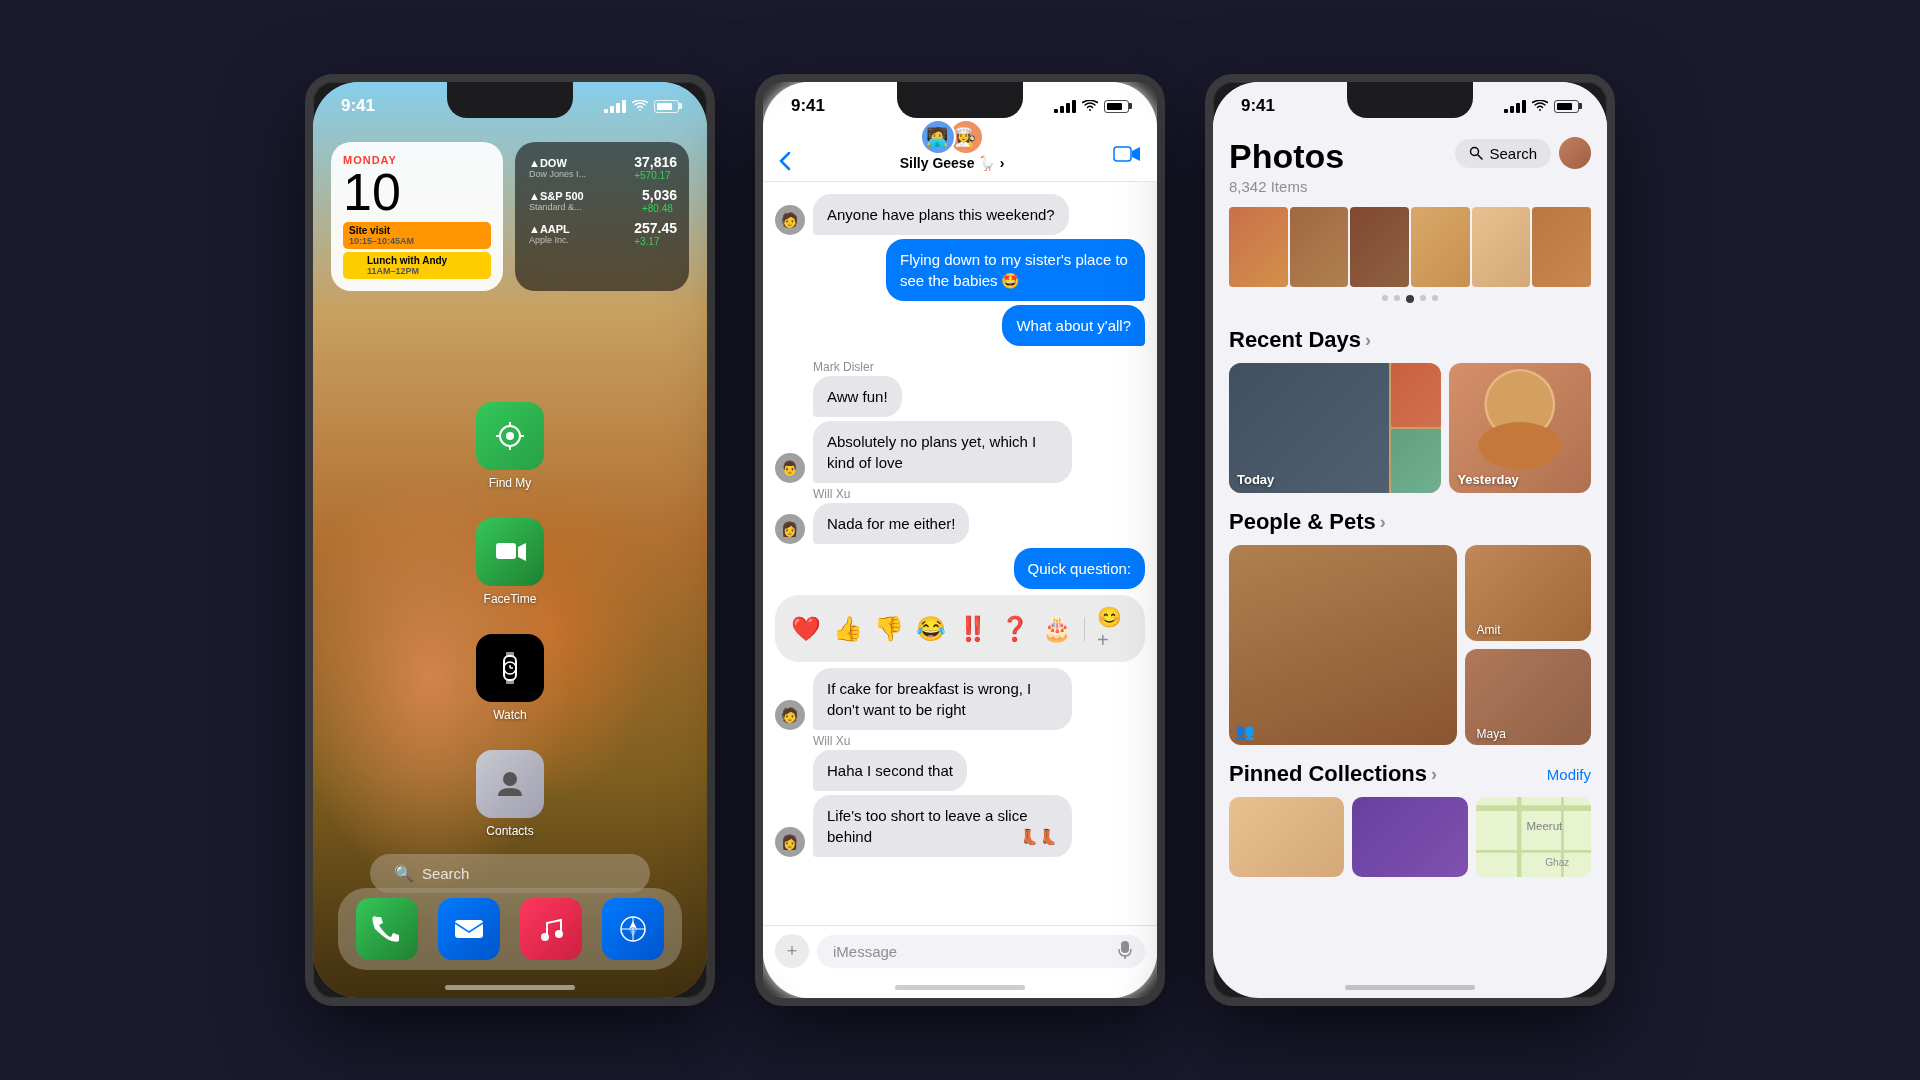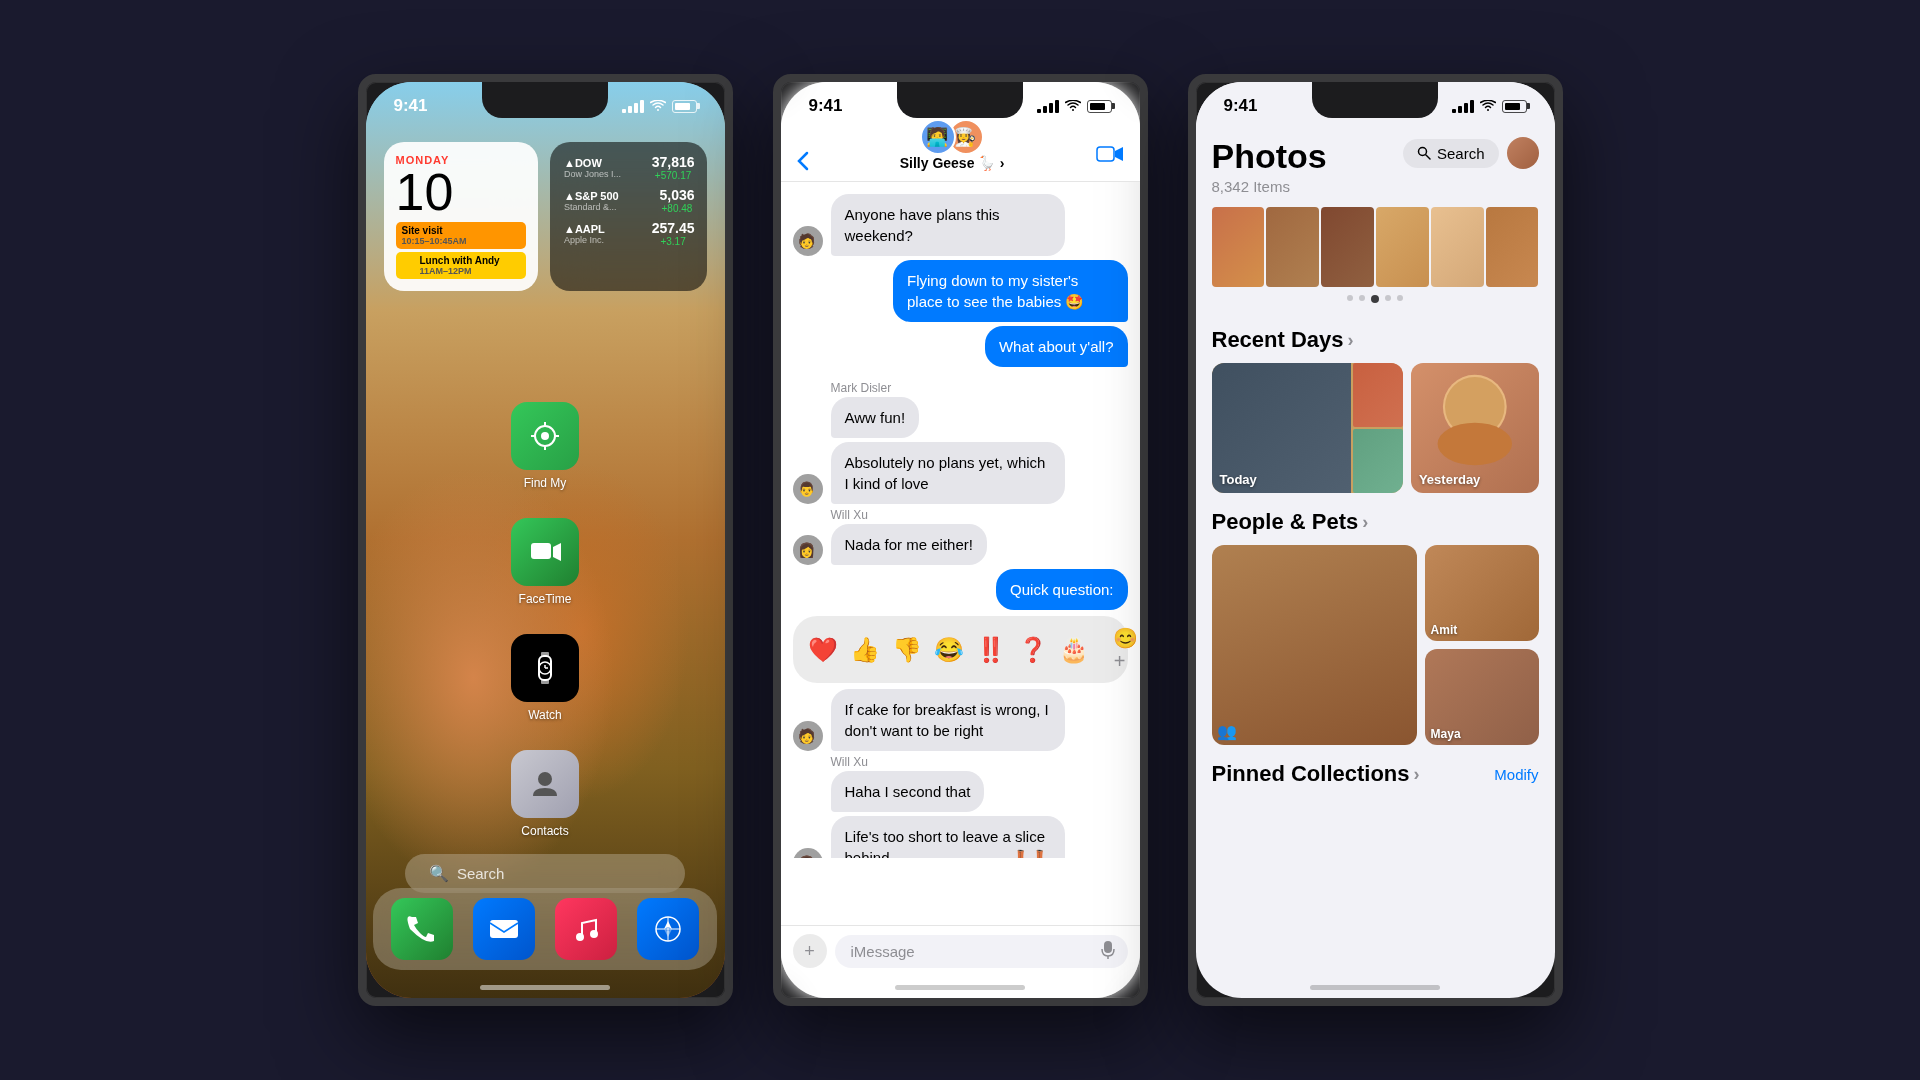--- a/index.html
+++ b/index.html
@@ -10,24 +10,24 @@
       display: flex;
       align-items: center;
       justify-content: center;
       gap: 40px;
       font-family: -apple-system, BlinkMacSystemFont, 'SF Pro Display', 'Helvetica Neue', sans-serif;
       overflow: hidden;
     }
 
     
     .phone {
-      width: 375px;
+      width: 410px;
       height: 932px;
       background: #1c1c1e;
-      border-radius: 18px;
+      border-radius: 28px;
       border: 8px solid #3a3a3c;
       position: relative;
       overflow: hidden;
       box-shadow: 0 30px 80px rgba(0,0,0,0.6), inset 0 0 0 1px rgba(255,255,255,0.1);
     }
     .phone::before {
       content: '';
       position: absolute;
       top: 0; left: 50%; transform: translateX(-50%);
       width: 126px; height: 36px;
@@ -163,21 +163,21 @@
       font-weight: 600;
       color: #000;
     }
     .cal-event-label { font-size: 10px; font-weight: 600; color: #000; }
     .cal-event-time { font-size: 9px; color: #555; }
 
     .widget-stocks { color: #fff; padding-left: 14px; }
     .stock-item { margin-bottom: 6px; }
     .stock-name { font-size: 11px; color: #fff; font-weight: 600; }
     .stock-sub { font-size: 9px; color: rgba(255,255,255,0.6); }
-    .stock-right { text-align: center; }
+    .stock-right { text-align: left; }
     .stock-price { font-size: 14px; font-weight: 600; color: #fff; }
     .stock-change-pos { font-size: 10px; color: #30d158; }
     .stock-row { display: flex; justify-content: space-between; align-items: center; }
 
     
     .app-row {
       position: absolute;
       bottom: 160px;
       left: 0; right: 0;
       display: flex;
@@ -576,24 +576,24 @@
       flex: 1;
     }
     .people-thumb {
       flex: 1;
       border-radius: 12px;
       overflow: hidden;
       position: relative;
     }
     .people-label {
       position: absolute;
-      bottom: 4px; left: 6px;
+      bottom: 4px; left: 12px;
       color: #fff;
       font-size: 12px;
-      font-weight: 700;
+      font-weight: 400;
       text-shadow: 0 1px 3px rgba(0,0,0,0.5);
     }
     .people-group-icon {
       position: absolute;
       bottom: 4px; left: 6px;
       font-size: 16px;
     }
 
     .pinned-header {
       display: flex;
@@ -1092,18 +1092,34 @@
           </div>
         </div>
 
         <div class="pinned-header">
           <div class="pinned-title">
             <span>Pinned Collections</span>
             <span class="section-title-chevron">›</span>
           </div>
           <span class="pinned-modify">Modify</span>
         </div>
+        <div class="pinned-grid">
+          <div class="pinned-item c5"></div>
+          <div class="pinned-item c7"></div>
+          <div class="pinned-item" style="background:#d4e8b0;flex:1;border-radius:10px;position:relative;overflow:hidden;">
+            
+            <svg width="100%" height="100%" viewBox="0 0 80 80" preserveAspectRatio="xMidYMid slice">
+              <rect width="80" height="80" fill="#e8f4d0"></rect>
+              <line x1="0" y1="20" x2="80" y2="20" stroke="#c8dca0" stroke-width="4"></line>
+              <line x1="0" y1="50" x2="80" y2="50" stroke="#c8dca0" stroke-width="2"></line>
+              <line x1="30" y1="0" x2="30" y2="80" stroke="#c8dca0" stroke-width="3"></line>
+              <line x1="60" y1="0" x2="60" y2="80" stroke="#c8dca0" stroke-width="2"></line>
+              <text x="35" y="35" font-size="8" fill="#808080">Meerut</text>
+              <text x="48" y="60" font-size="7" fill="#909090">Ghaz</text>
+            </svg>
+          </div>
+        </div>
       </div>
 
       <div class="home-indicator"></div>
     </div>
   </div>
 </div>
 
 </body></html>

